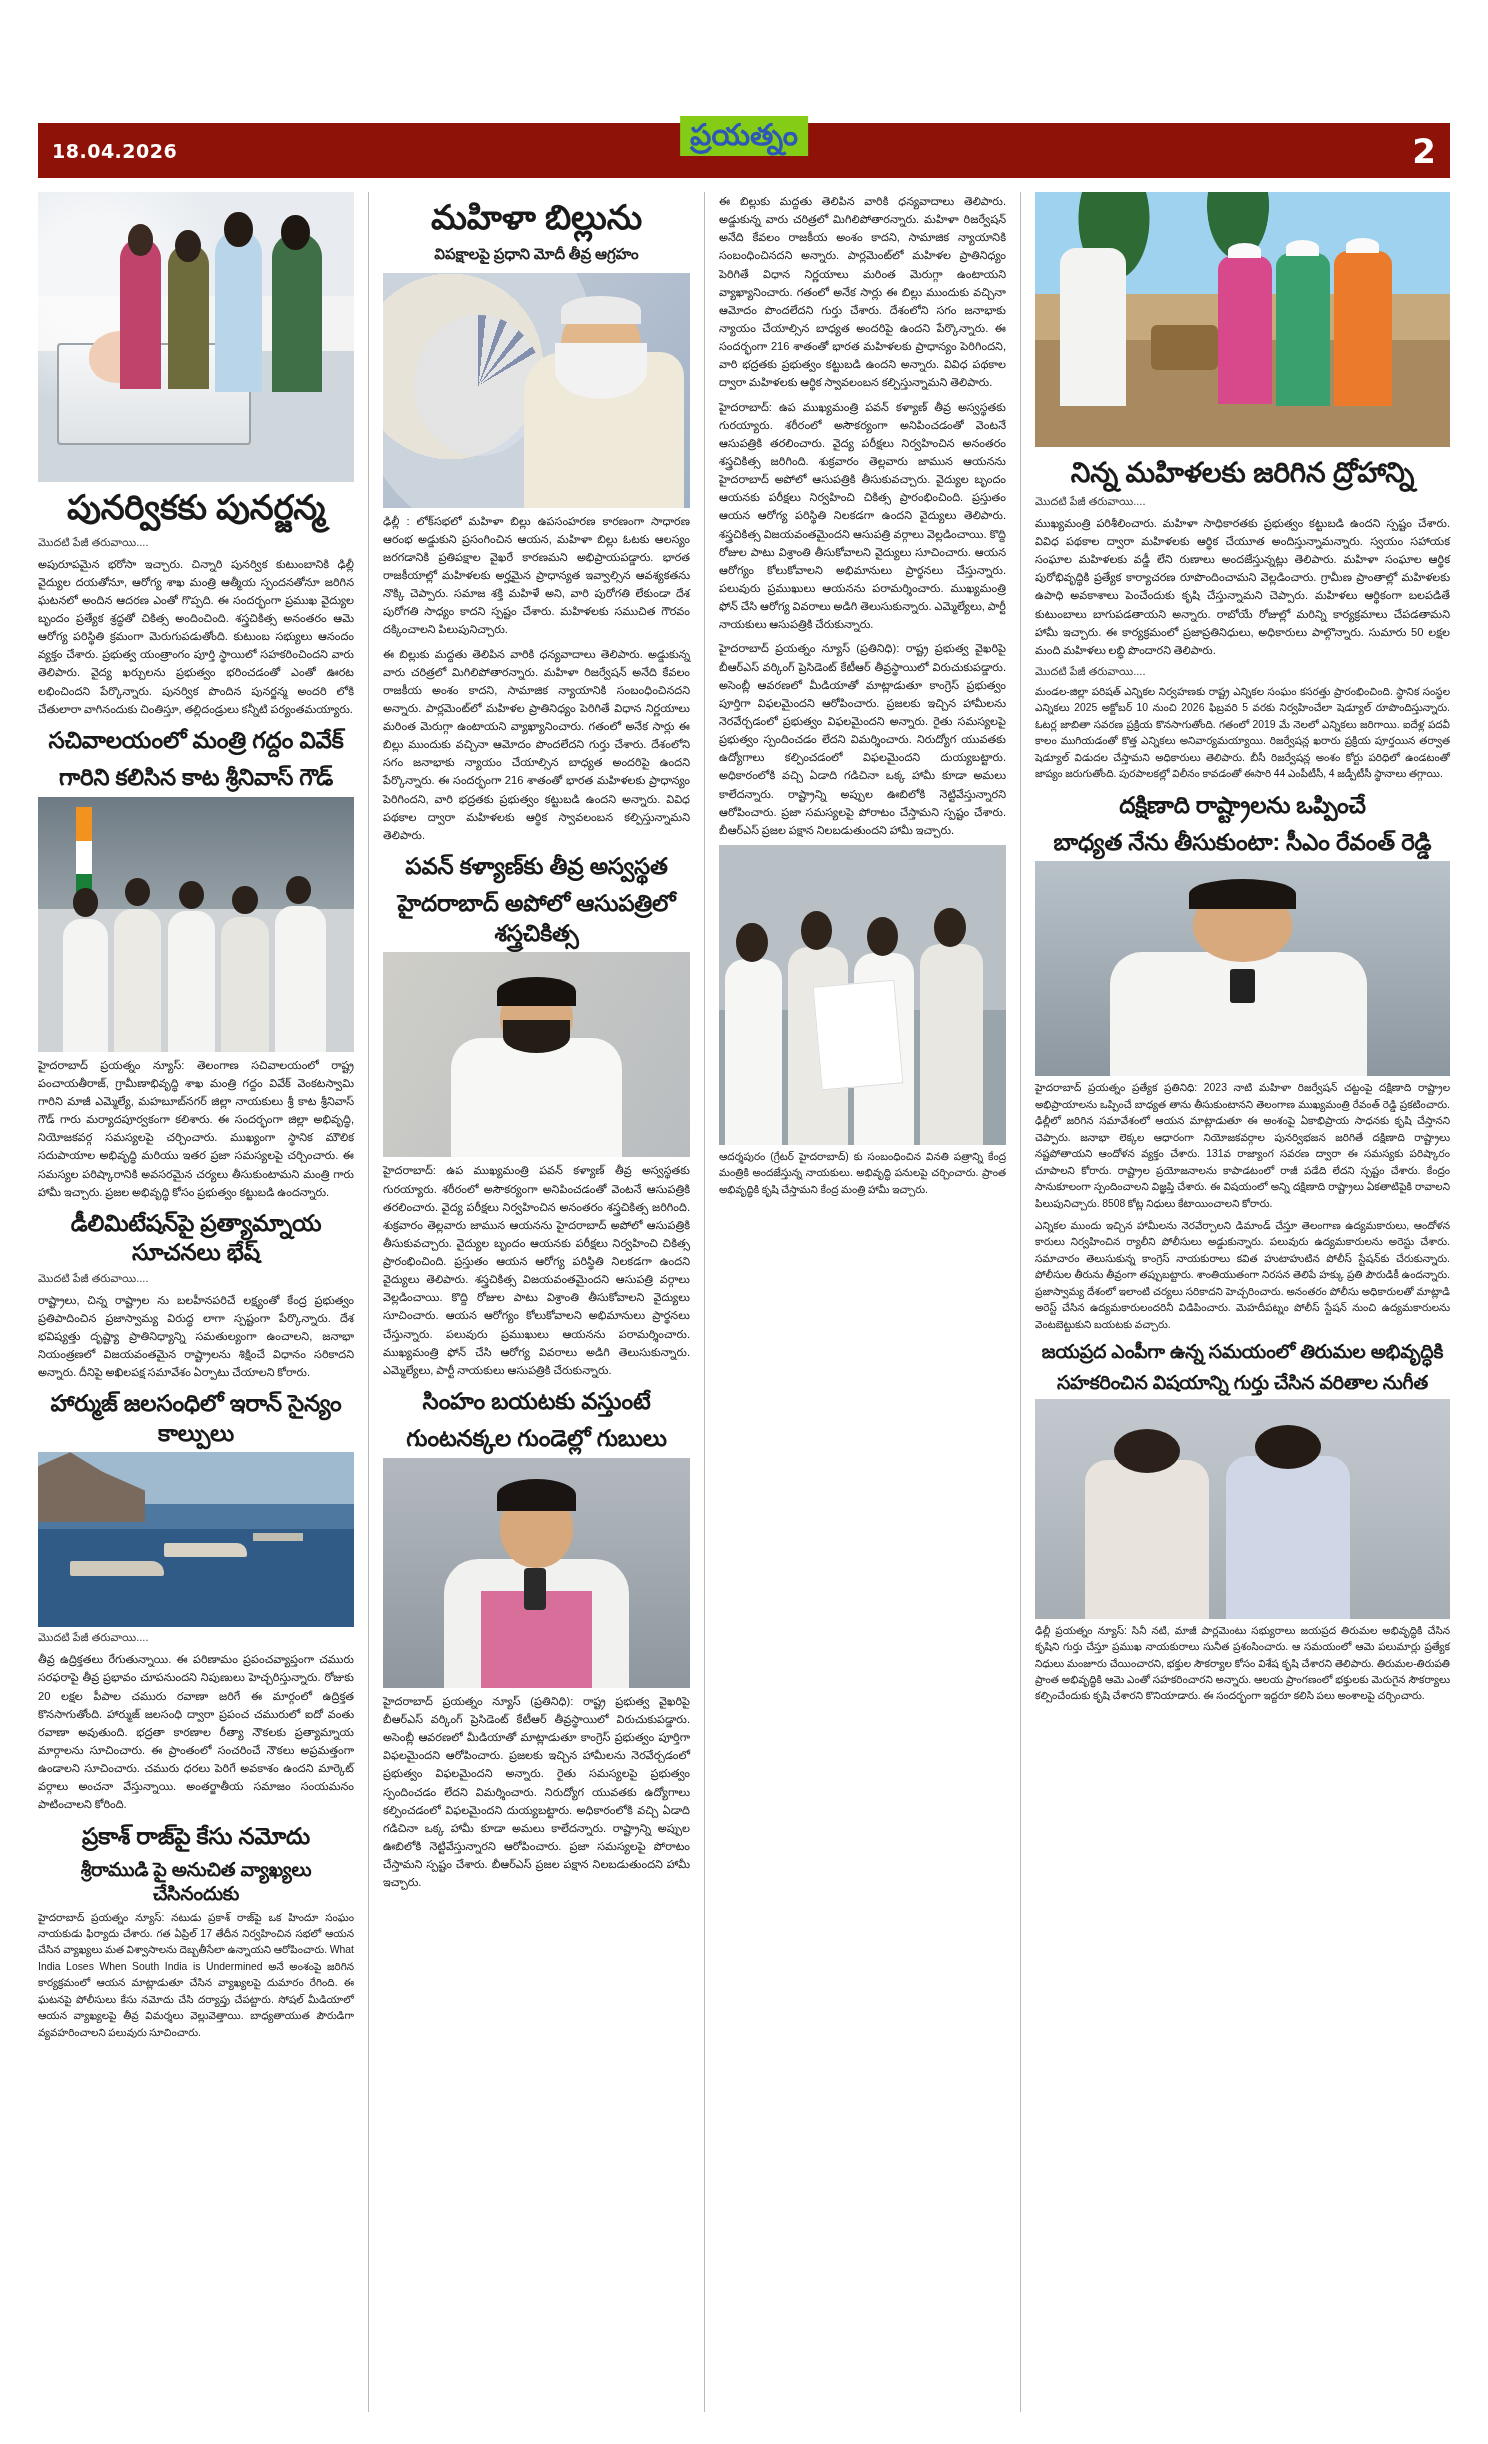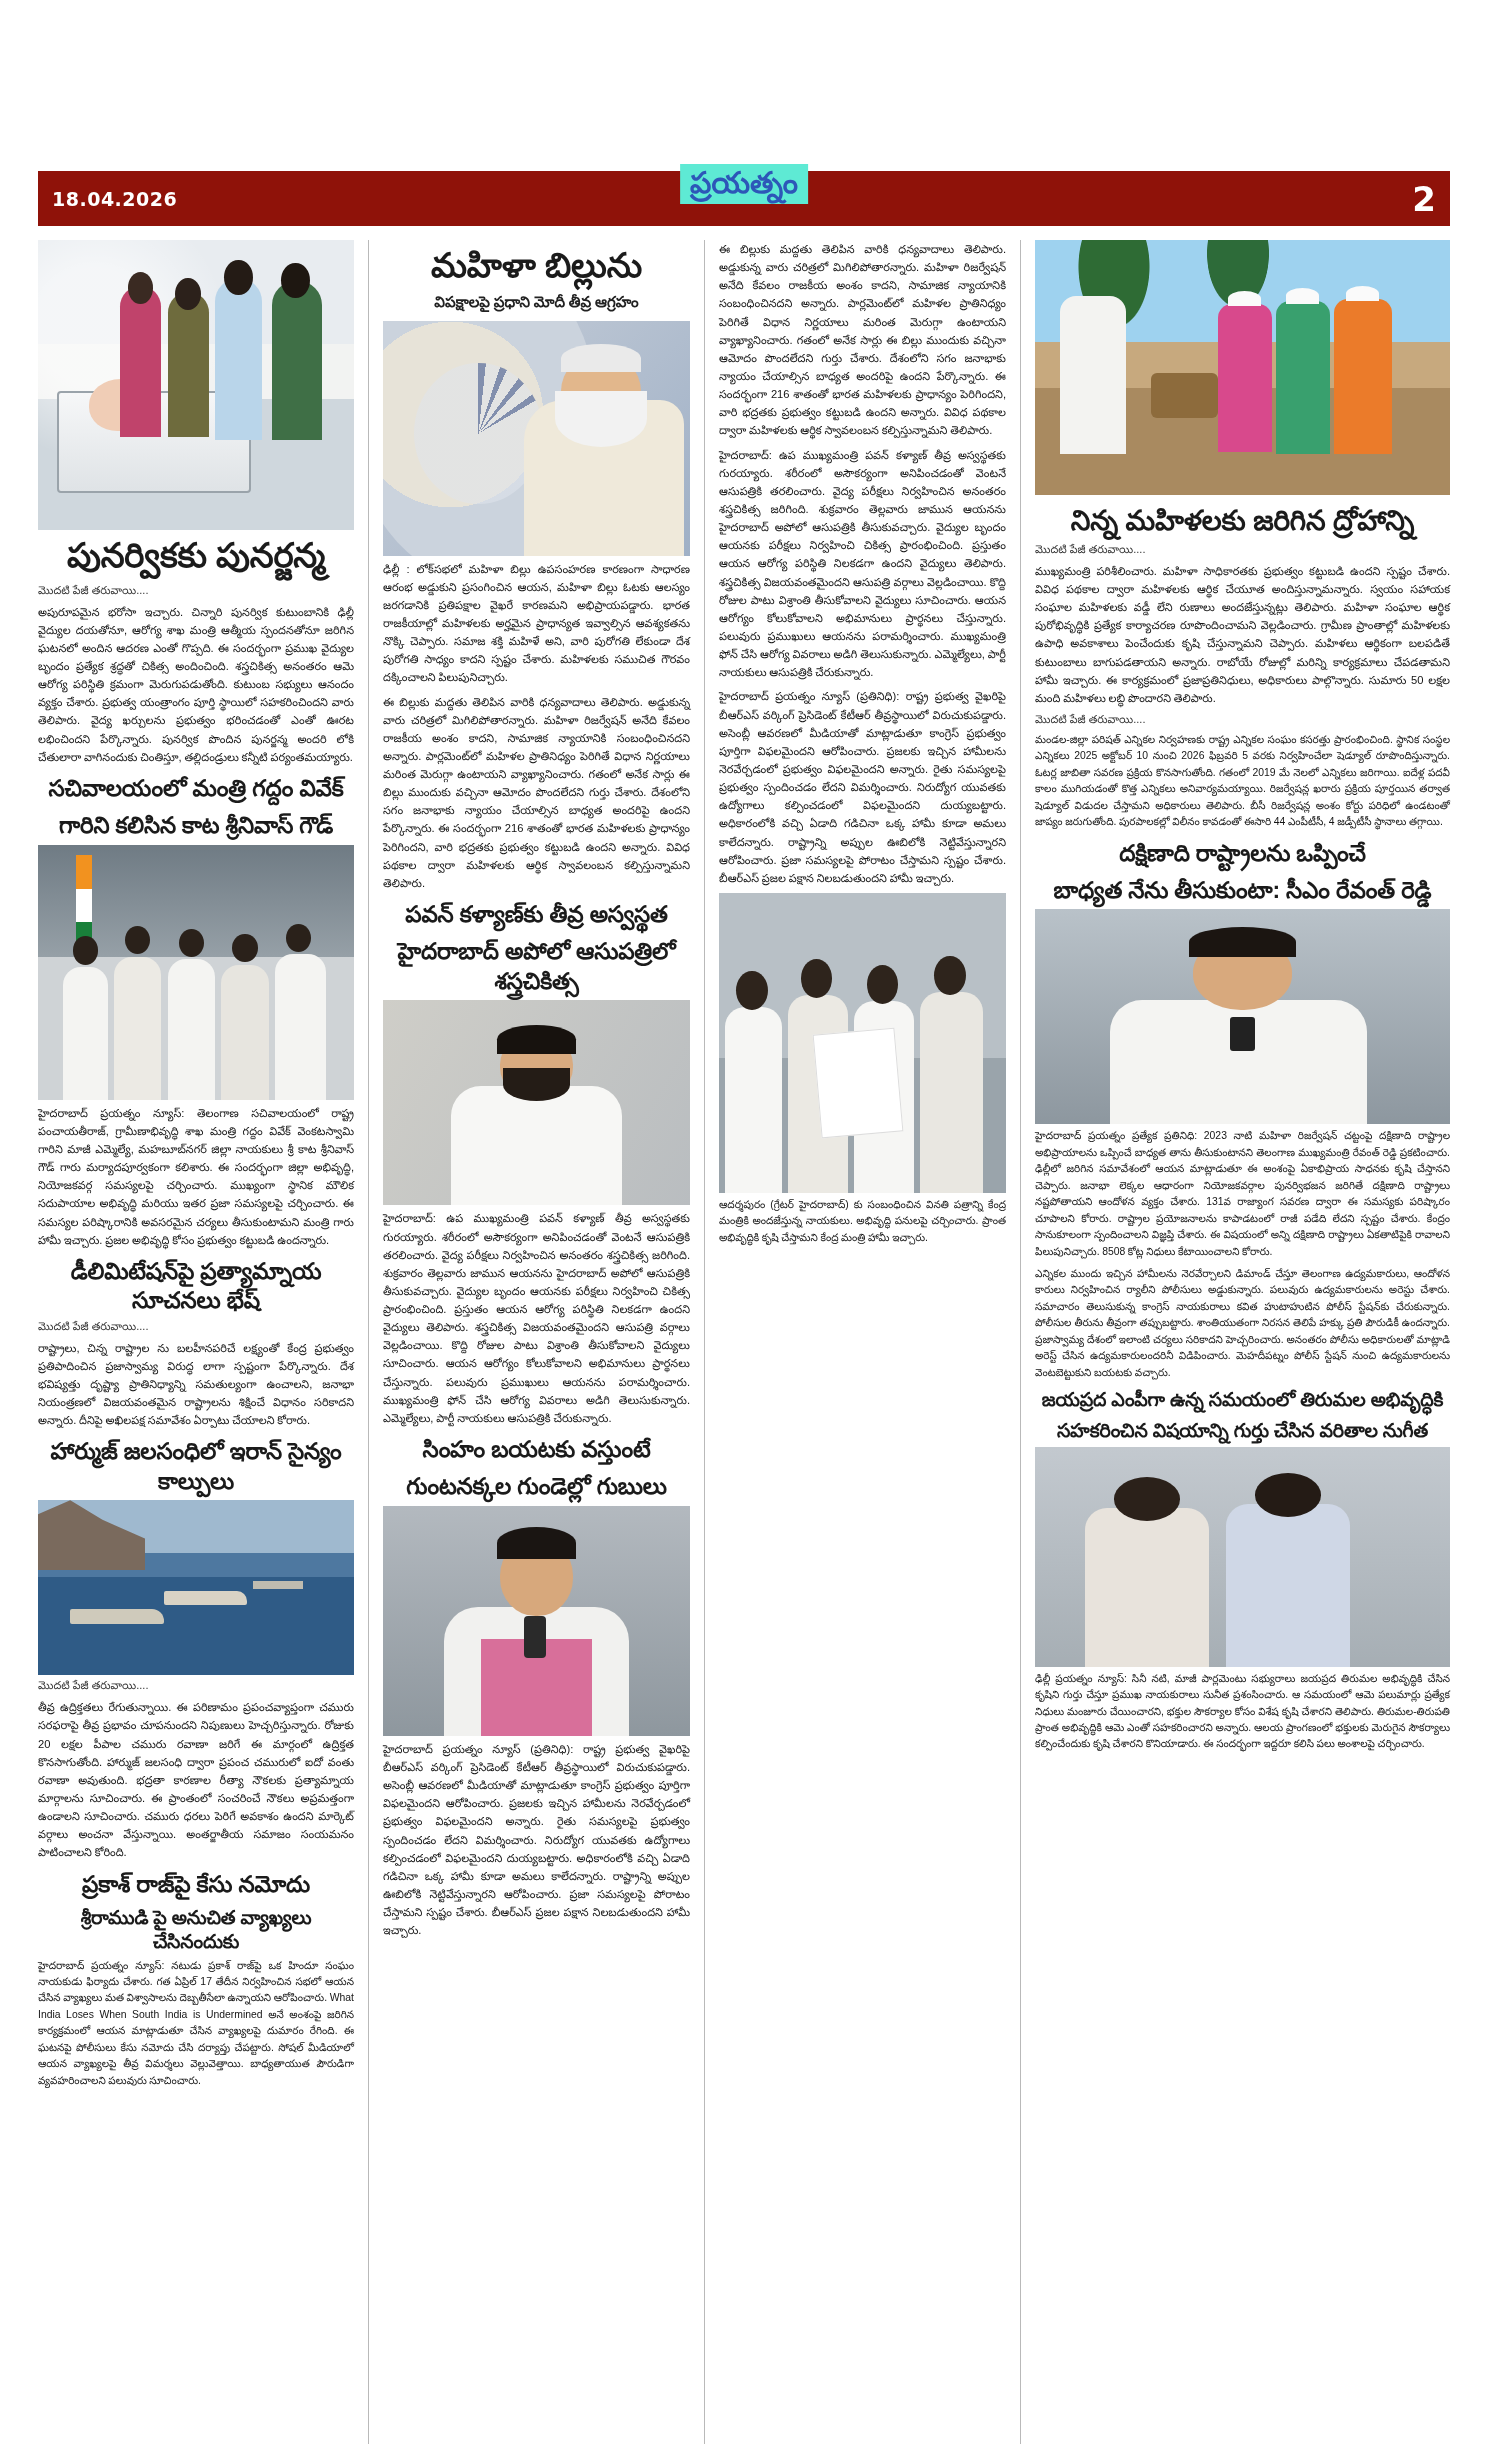--- a/index.html
+++ b/index.html
@@ -13,21 +13,20 @@
     font-family: "Liberation Sans", "DejaVu Sans", sans-serif;
     position: relative;
     overflow: hidden;
   }
   .page {
     width: 1488px;
     height: 2056px;
     position: relative;
     background: #fff;
     box-sizing: border-box;
-    margin-top: 48px;
   }
 
   
   .masthead {
     position: absolute;
     left: 38px;
     top: 123px;
     width: 1412px;
     height: 55px;
     background: #8f1209;
@@ -49,21 +48,21 @@
     font-size: 34px;
     font-weight: bold;
     font-family: "DejaVu Sans", sans-serif;
     line-height: 1;
   }
   .logo-box {
     position: absolute;
     left: 50%;
     top: 116px;
     transform: translateX(-50%);
-    background: #5eead4;
+    background: #84cc16;
     padding: 3px 10px 5px 10px;
     z-index: 5;
   }
   .logo-box .logo-text {
     color: #2d57b8;
     font-size: 30px;
     font-weight: bold;
     line-height: 1.05;
     font-family: "Liberation Sans", sans-serif;
     white-space: nowrap;

